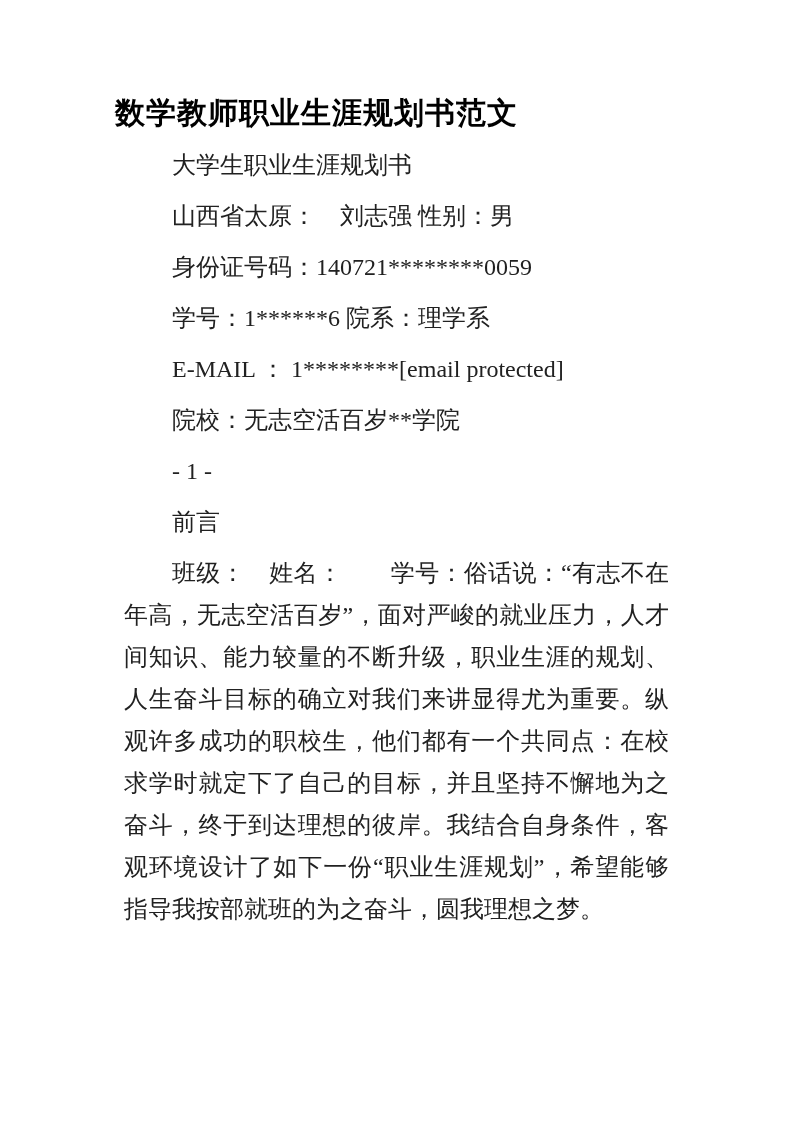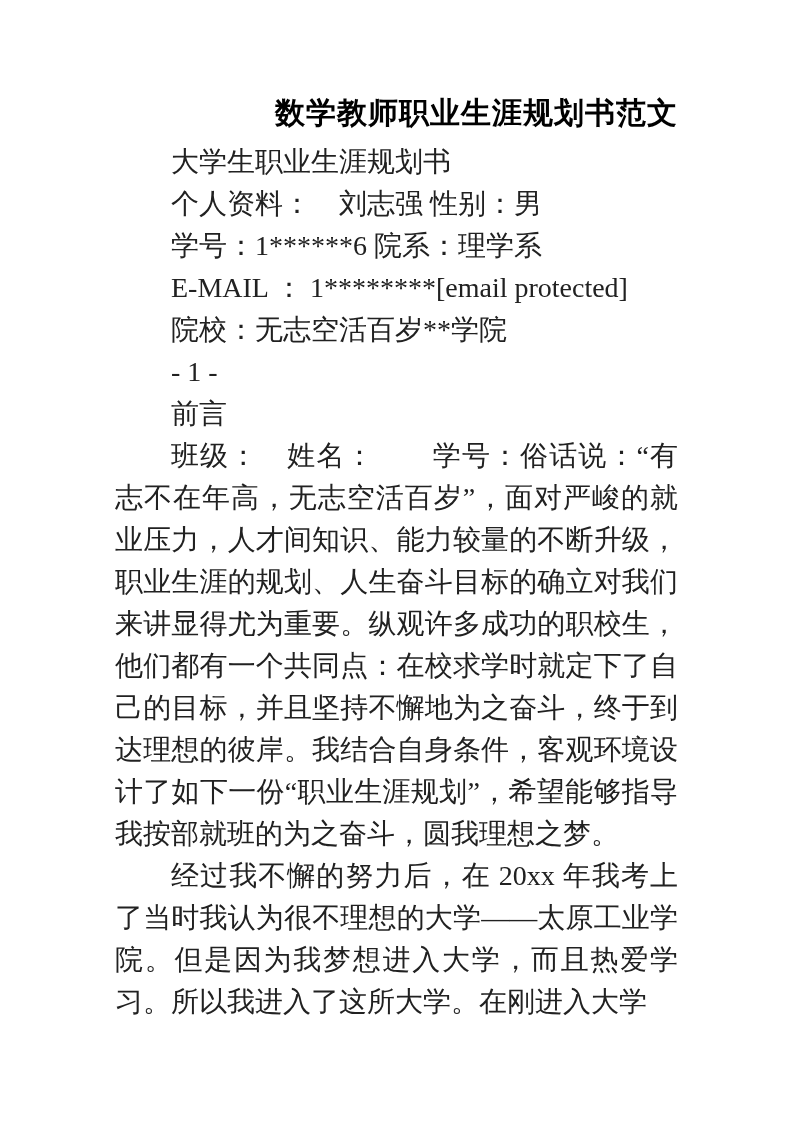--- a/index.html
+++ b/index.html
@@ -18,54 +18,54 @@
     height: 1122px;
     background: #ffffff;
     padding: 91px 115px 0 115px;
   }
   .doc-title {
     font-family: "Liberation Sans", "DejaVu Sans", sans-serif;
     font-weight: 700;
     font-size: 30px;
     line-height: 44px;
     letter-spacing: 1px;
-    text-align: right;
+    text-align: left;
     color: #000000;
     margin: 0 0 6px 0;
   }
   .para {
     font-family: "Liberation Serif", "DejaVu Serif", serif;
-    font-size: 28px;
+    font-size: 24px;
     line-height: 42px;
     color: #212121;
-    margin: 0;
+    margin: 9px;
     text-indent: 2em;
     text-align: justify;
     word-break: break-word;
   }
 </style>
 </head>
 <body>
 
 <div class="page">
   <h1 class="doc-title">数学教师职业生涯规划书范文</h1>
 
   <p class="para">大学生职业生涯规划书</p>
 
-  <p class="para">个人资料：　刘志强 性别：男</p>
+  <p class="para">山西省太原：　刘志强 性别：男</p>
 
 
 
+  <p class="para">身份证号码：140721********0059</p>
 
   <p class="para">学号：1******6 院系：理学系</p>
 
   <p class="para">E-MAIL ： 1********[email protected]</p>
 
   <p class="para">院校：无志空活百岁**学院</p>
 
   <p class="para">- 1 -</p>
 
   <p class="para">前言</p>
 
   <p class="para">班级：　姓名：　　学号：俗话说：“有志不在年高，无志空活百岁”，面对严峻的就业压力，人才间知识、能力较量的不断升级，职业生涯的规划、人生奋斗目标的确立对我们来讲显得尤为重要。纵观许多成功的职校生，他们都有一个共同点：在校求学时就定下了自己的目标，并且坚持不懈地为之奋斗，终于到达理想的彼岸。我结合自身条件，客观环境设计了如下一份“职业生涯规划”，希望能够指导我按部就班的为之奋斗，圆我理想之梦。</p>
 
-  <p class="para">经过我不懈的努力后，在 20xx 年我考上了当时我认为很不理想的大学——太原工业学院。但是因为我梦想进入大学，而且热爱学习。所以我进入了这所大学。在刚进入大学</p>
 </div>
 
 </body></html>

